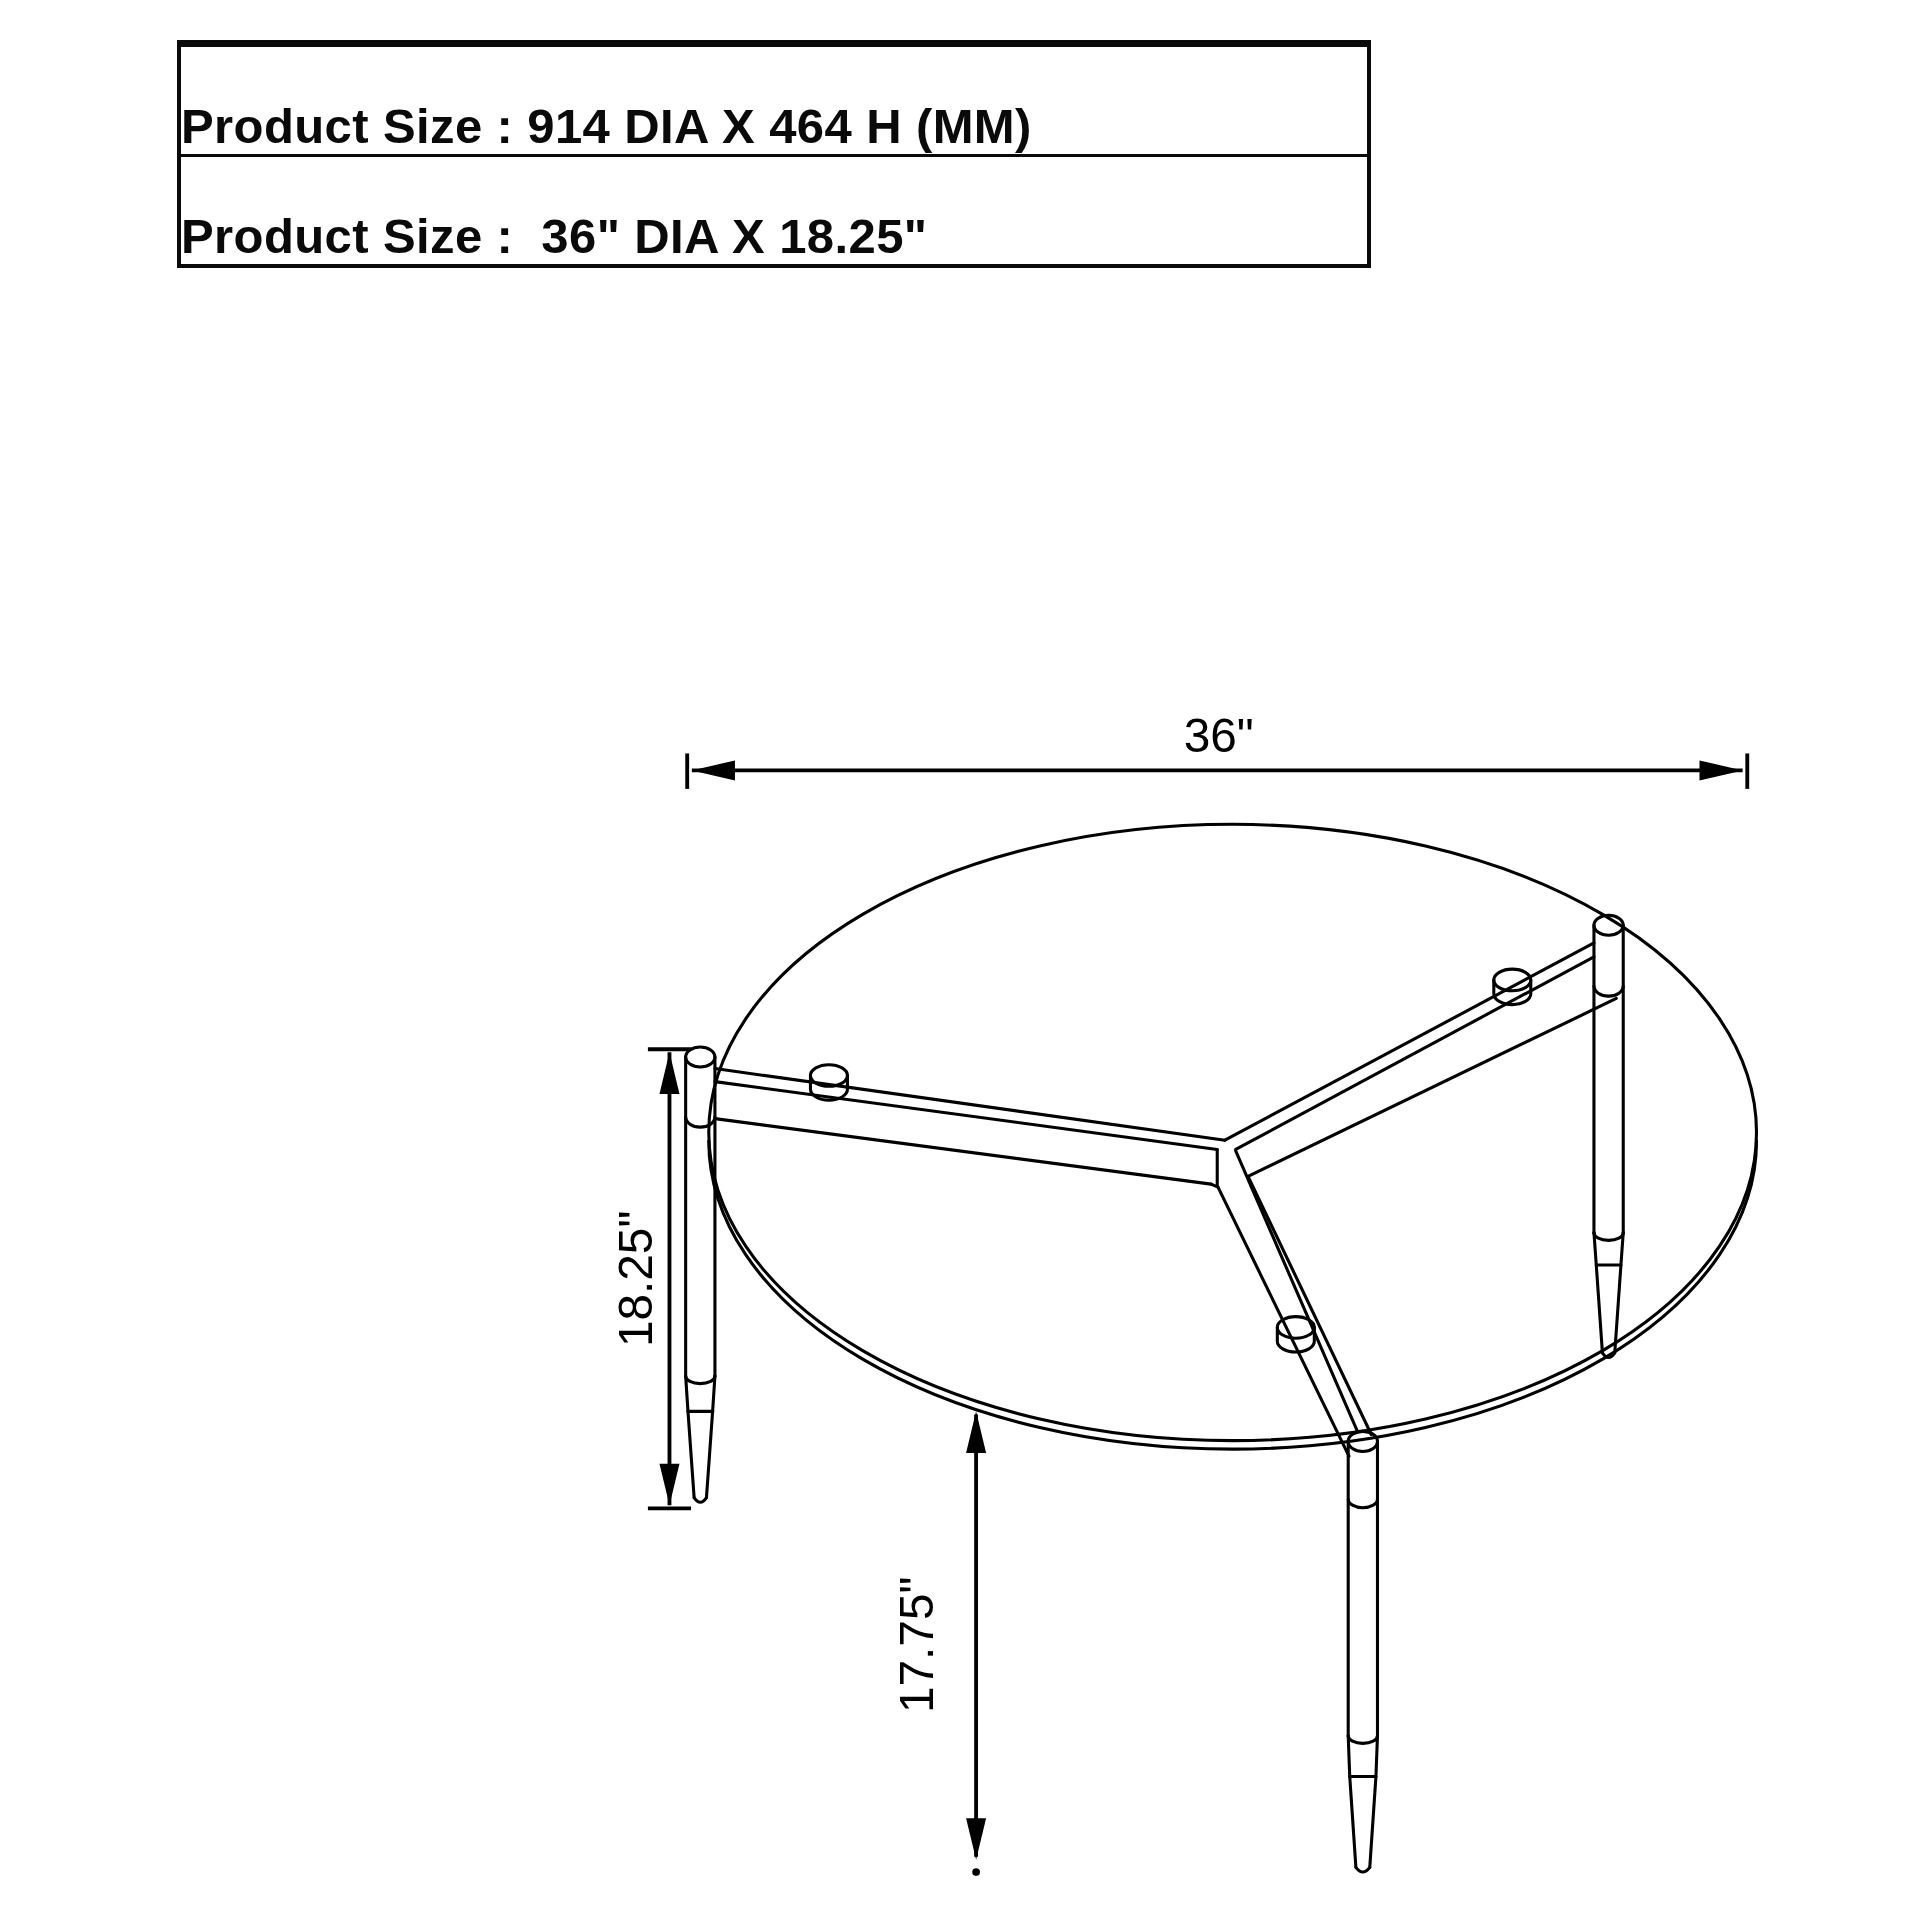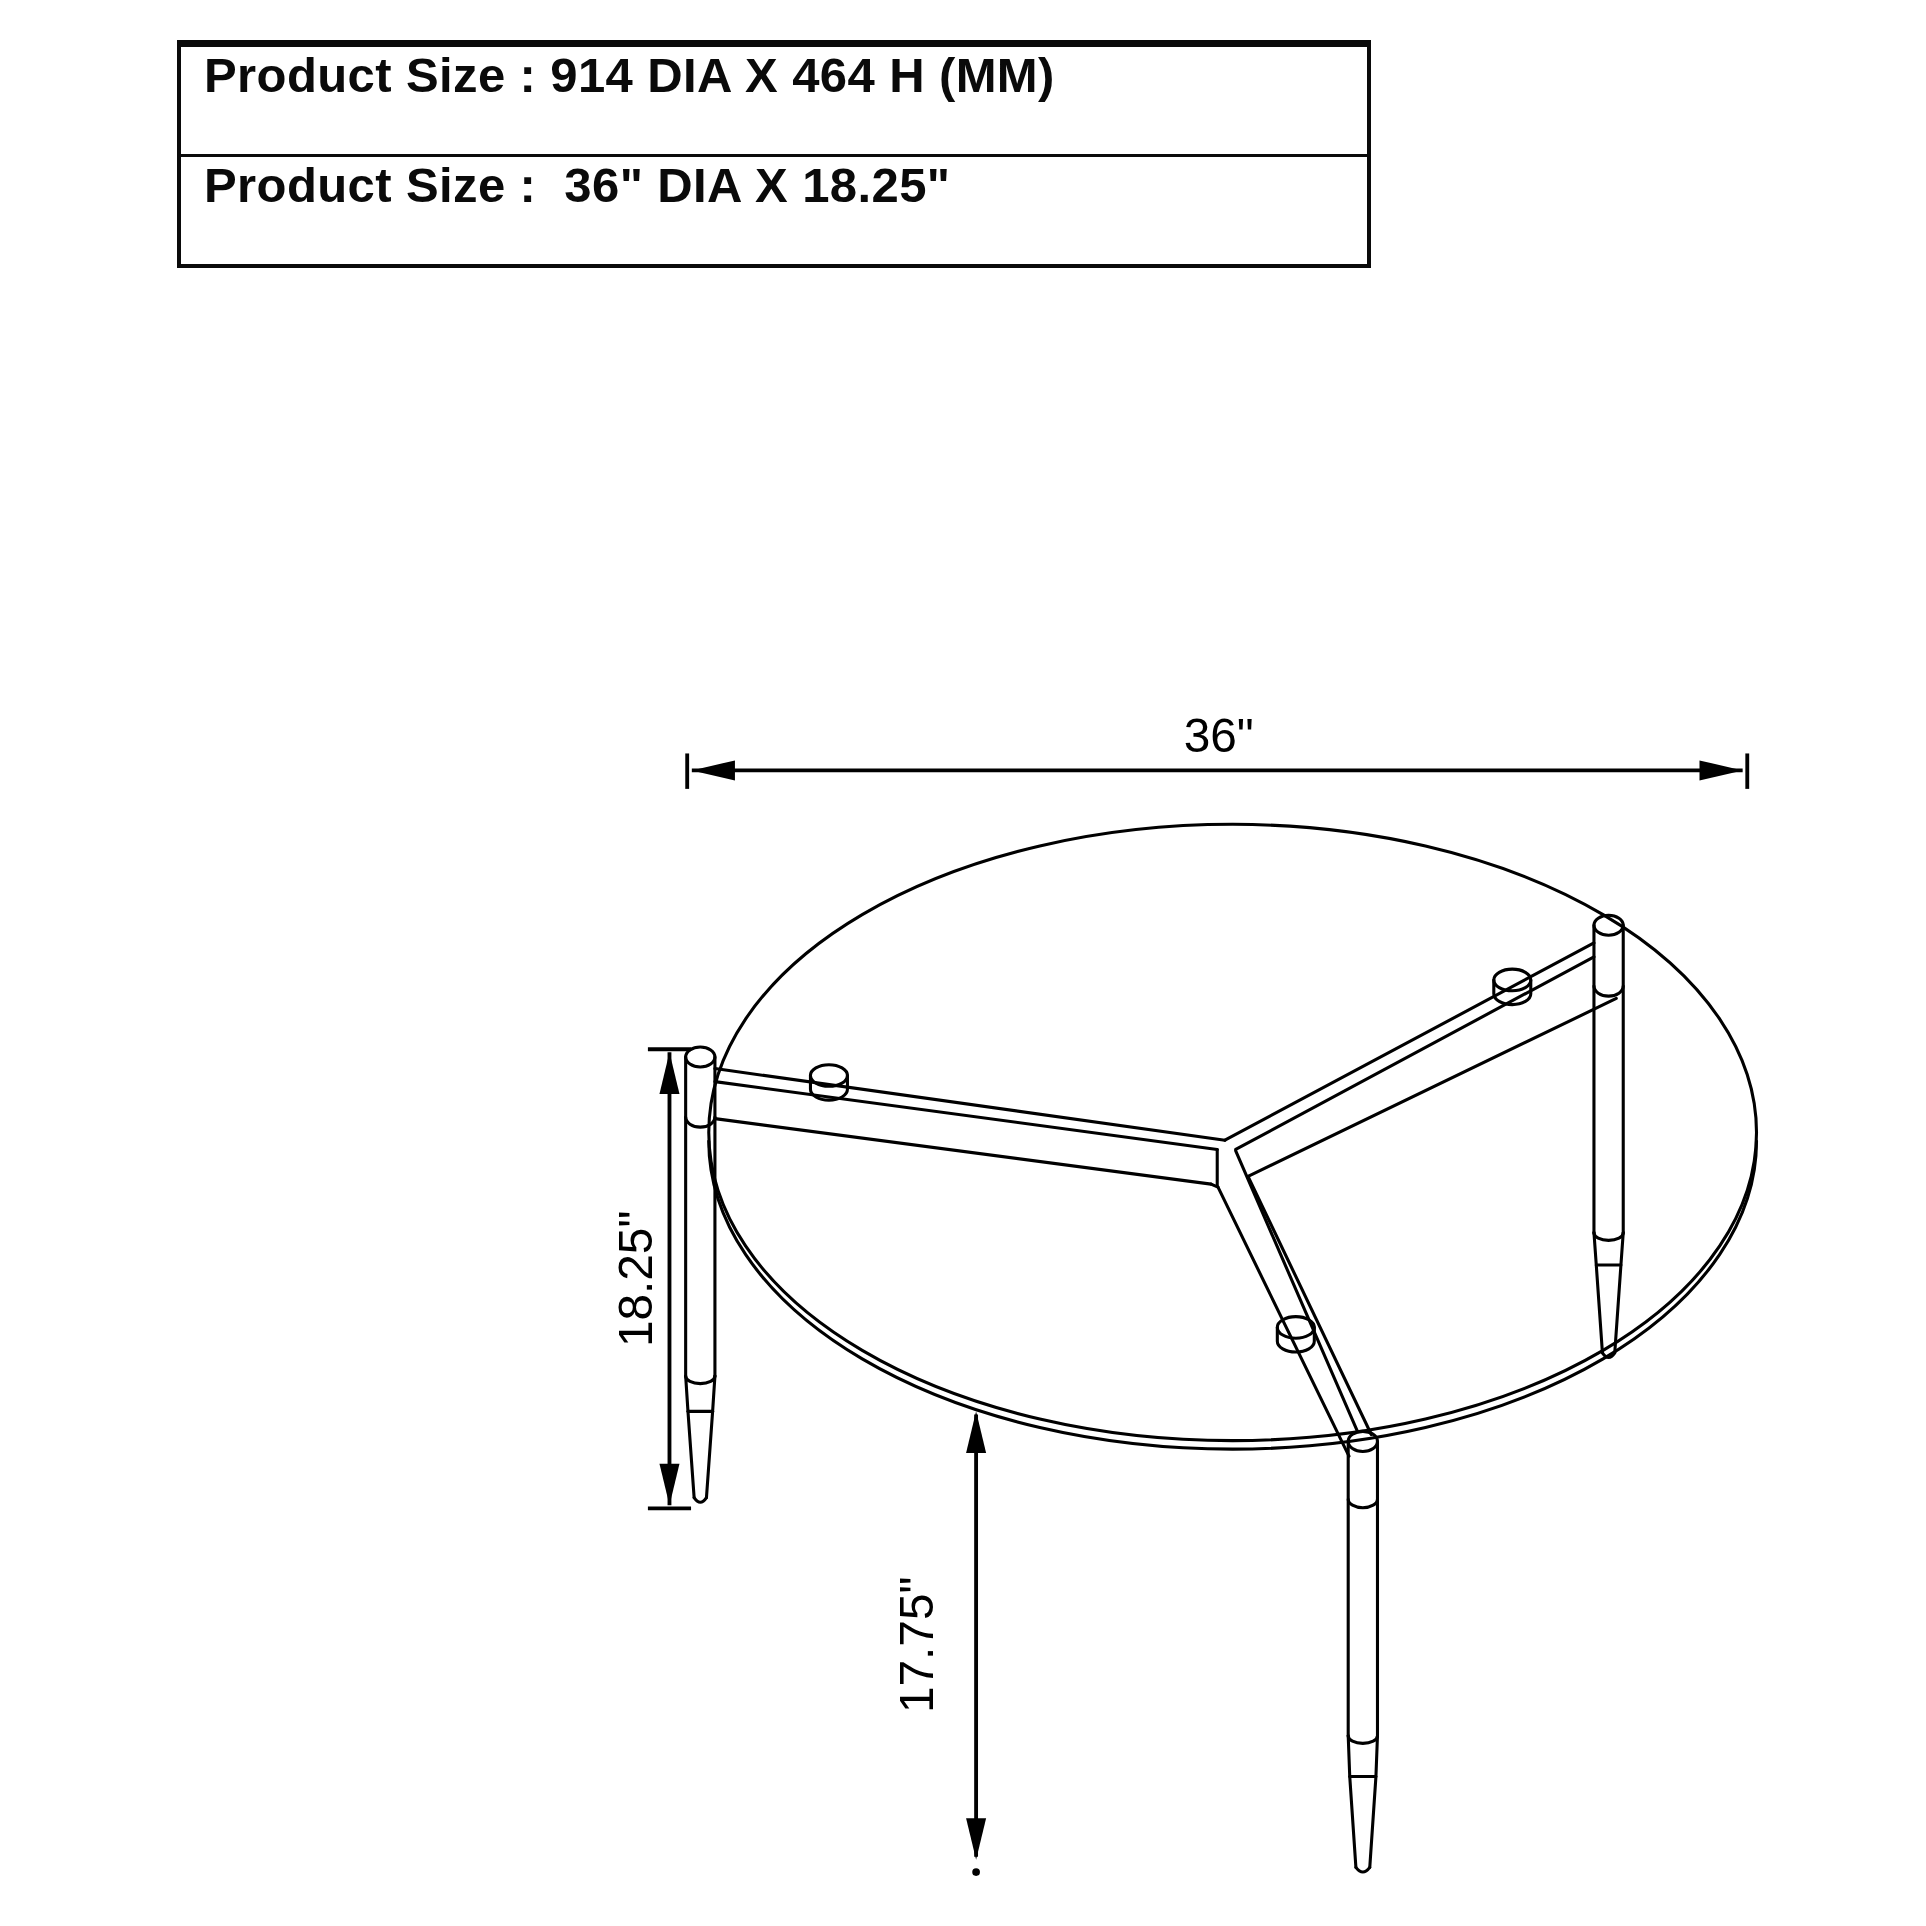--- a/index.html
+++ b/index.html
@@ -25,22 +25,21 @@
     box-sizing: border-box;
     border: 4.6px solid #0a0a0a;
     border-top-width: 7px;
     background: #ffffff;
     display: flex;
     flex-direction: column;
   }
   .spec-row {
     flex: 1 1 0;
     display: flex;
-    align-items: flex-start;
-    padding-left: 23px;
+    align-items: flex-end;
     box-sizing: border-box;
   }
   .spec-row + .spec-row {
     border-top: 3.9px solid #0a0a0a;
   }
   .spec-text {
     font-weight: bold;
     font-size: 49px;
     color: #0a0a0a;
     letter-spacing: 0.4px;

